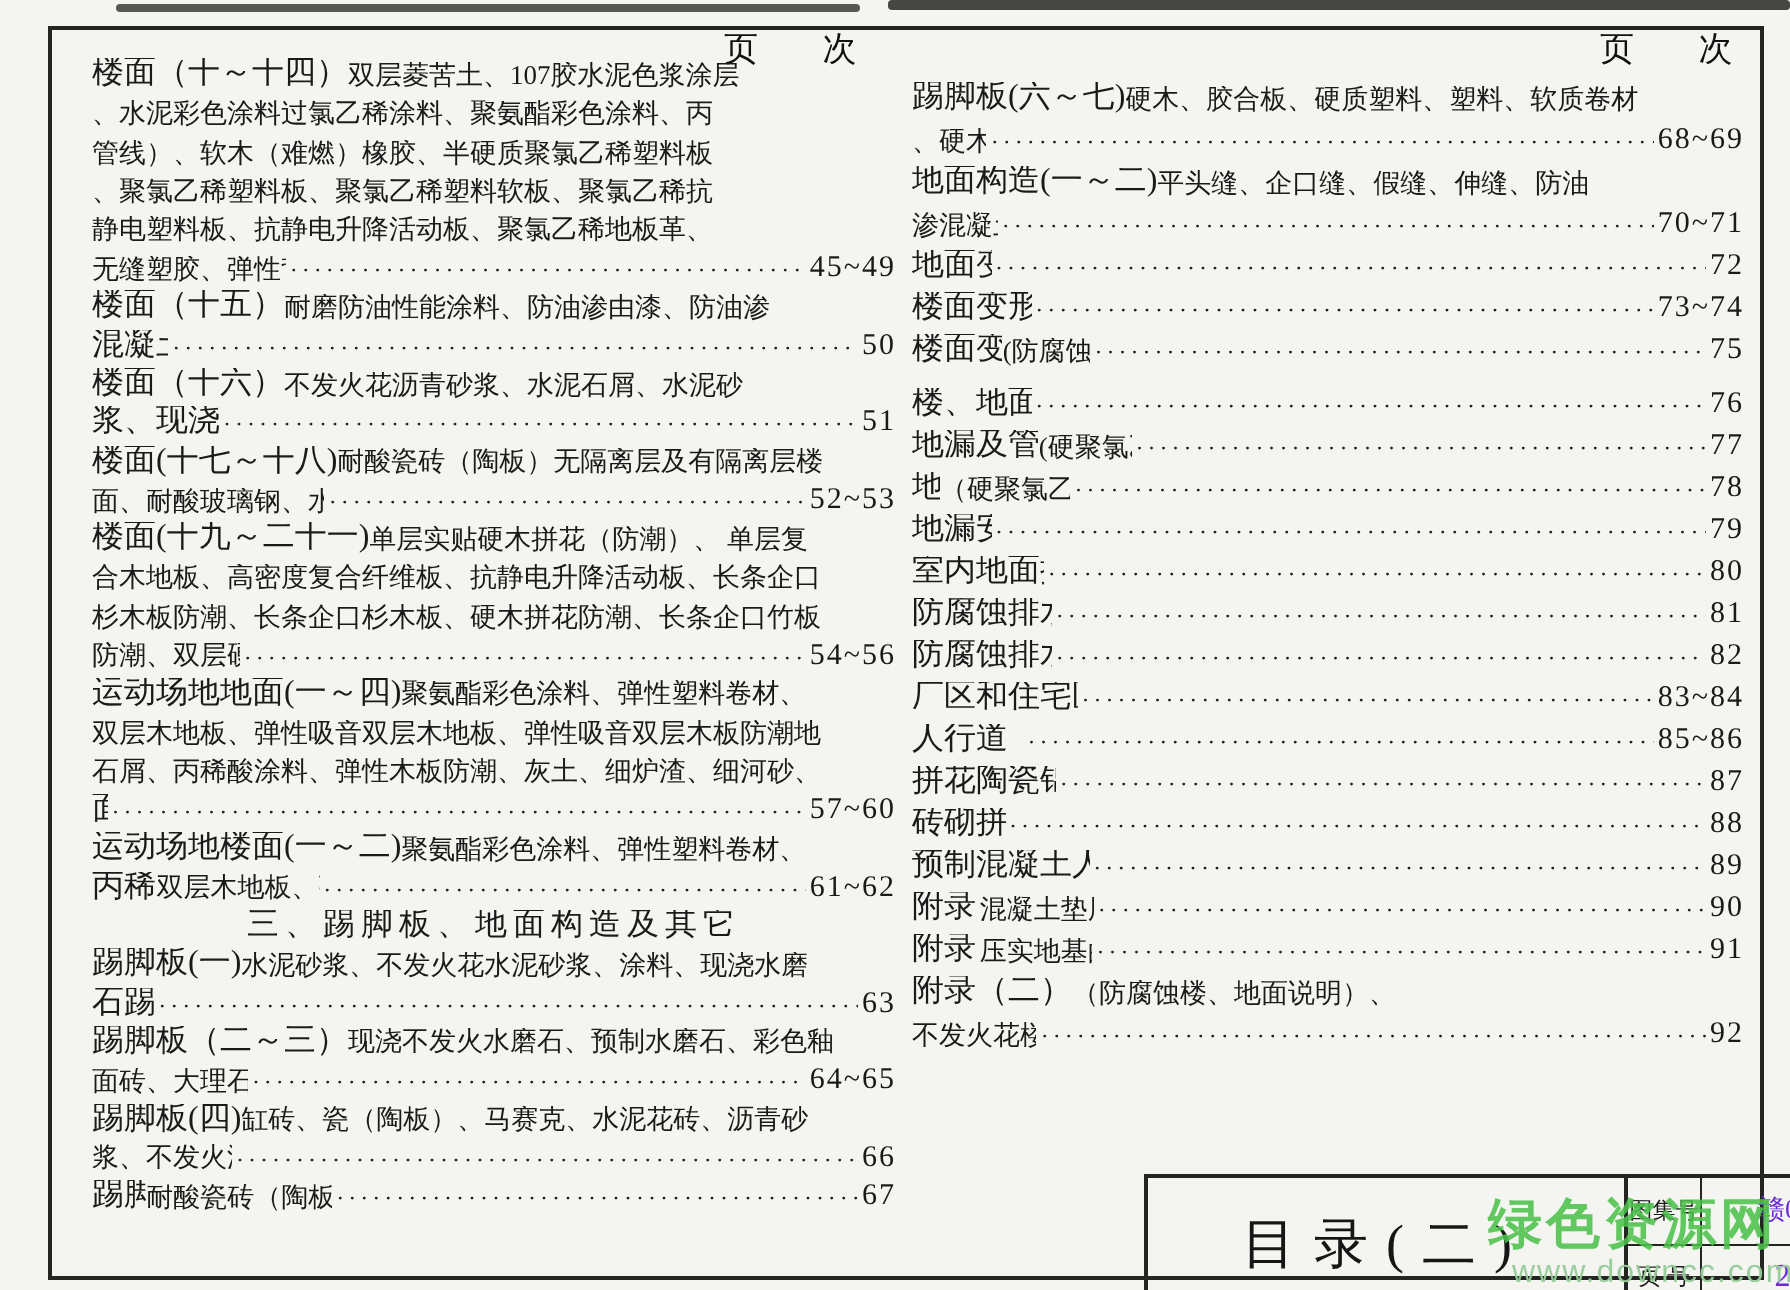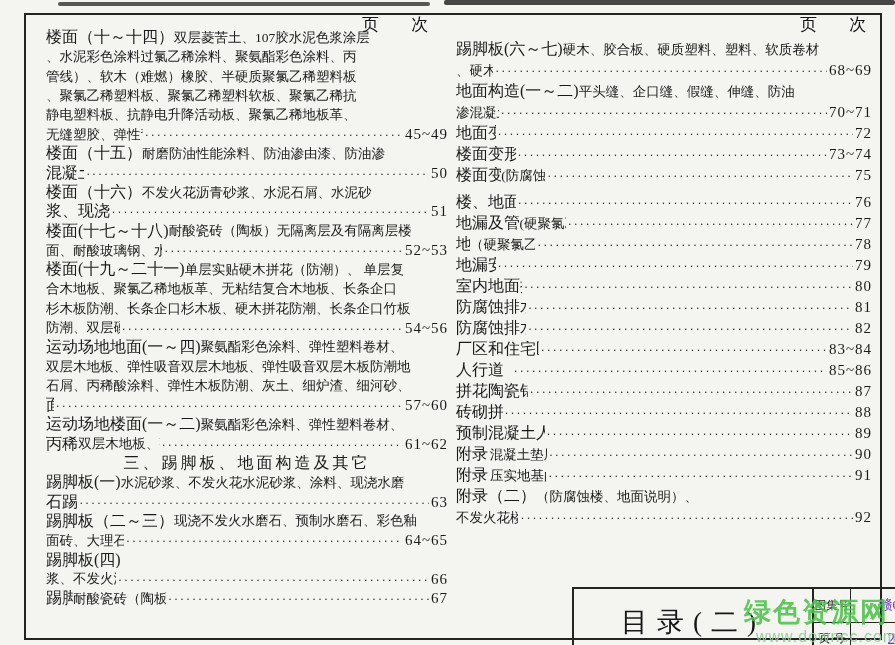--- a/index.html
+++ b/index.html
@@ -135,21 +135,21 @@
       <div class="toc-line">
         <span class="seg sm">面、耐酸玻璃钢、水玻璃混凝土、花岗石板、环氧砂浆楼面</span>
         <span class="leader">························································································································</span>
         <span class="pageno">52~53</span>
       </div>
       <div class="toc-line">
         <span class="seg lg">楼面(十九～二十一)</span>
         <span class="seg sm">单层实贴硬木拼花（防潮）、 单层复</span>
       </div>
       <div class="toc-line">
-        <span class="seg sm">合木地板、聚氯乙稀地板革、无粘结复合木地板、长条企口</span>
+        <span class="seg sm">合木地板、高密度复合纤维板、抗静电升降活动板、长条企口</span>
       </div>
       <div class="toc-line">
         <span class="seg sm">杉木板防潮、长条企口杉木板、硬木拼花防潮、长条企口竹板</span>
       </div>
       <div class="toc-line">
         <span class="seg sm">防潮、双层硬木拼花板防潮楼面</span>
         <span class="leader">························································································································</span>
         <span class="pageno">54~56</span>
       </div>
       <div class="toc-line">
@@ -193,20 +193,21 @@
         <span class="seg lg">踢脚板（二～三）</span>
         <span class="seg sm">现浇不发火水磨石、预制水磨石、彩色釉</span>
       </div>
       <div class="toc-line">
         <span class="seg sm">面砖、大理石、磨光花岗石踢脚板</span>
         <span class="leader">························································································································</span>
         <span class="pageno">64~65</span>
       </div>
       <div class="toc-line">
         <span class="seg lg">踢脚板(四)</span>
+        <span class="seg sm">缸砖、瓷（陶板）、马赛克、水泥花砖、沥青砂</span>
       </div>
       <div class="toc-line">
         <span class="seg sm">浆、不发火沥青砂浆踢脚板</span>
         <span class="leader">························································································································</span>
         <span class="pageno">66</span>
       </div>
       <div class="toc-line">
         <span class="seg lg">踢脚板(五)</span>
         <span class="seg sm">耐酸瓷砖（陶板）、耐酸磨光花岗石踢脚板</span>
         <span class="leader">························································································································</span>

